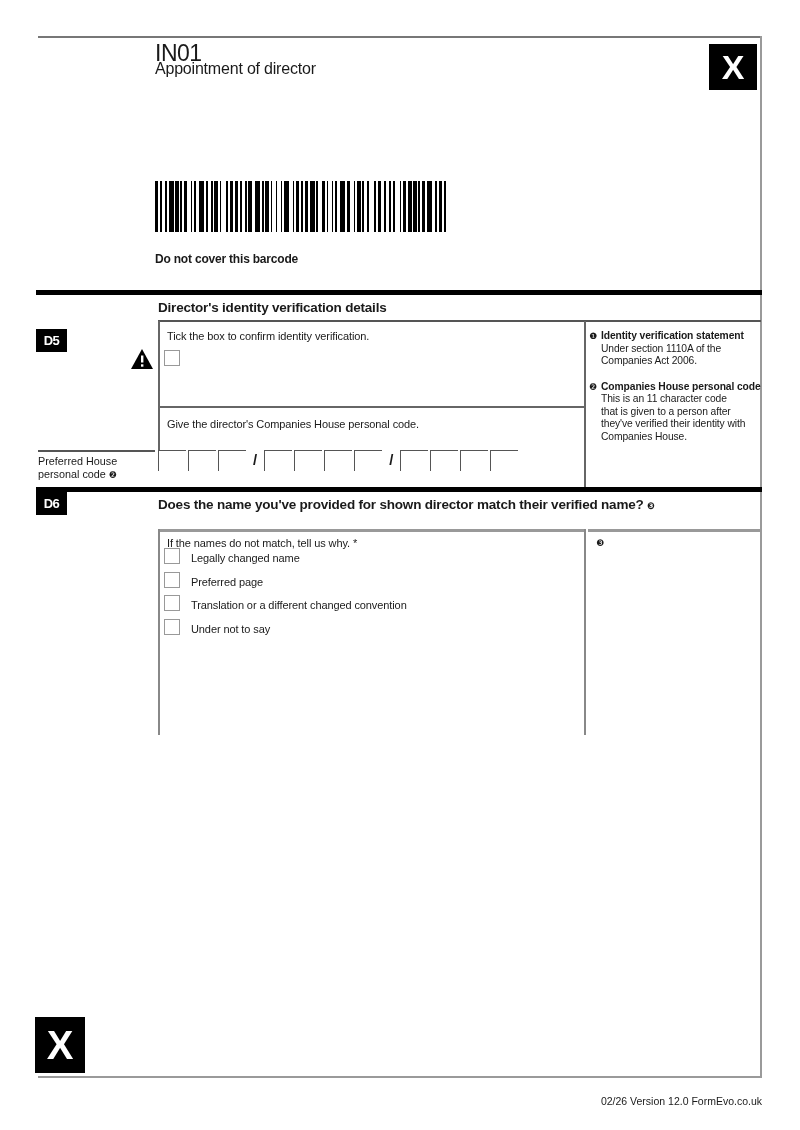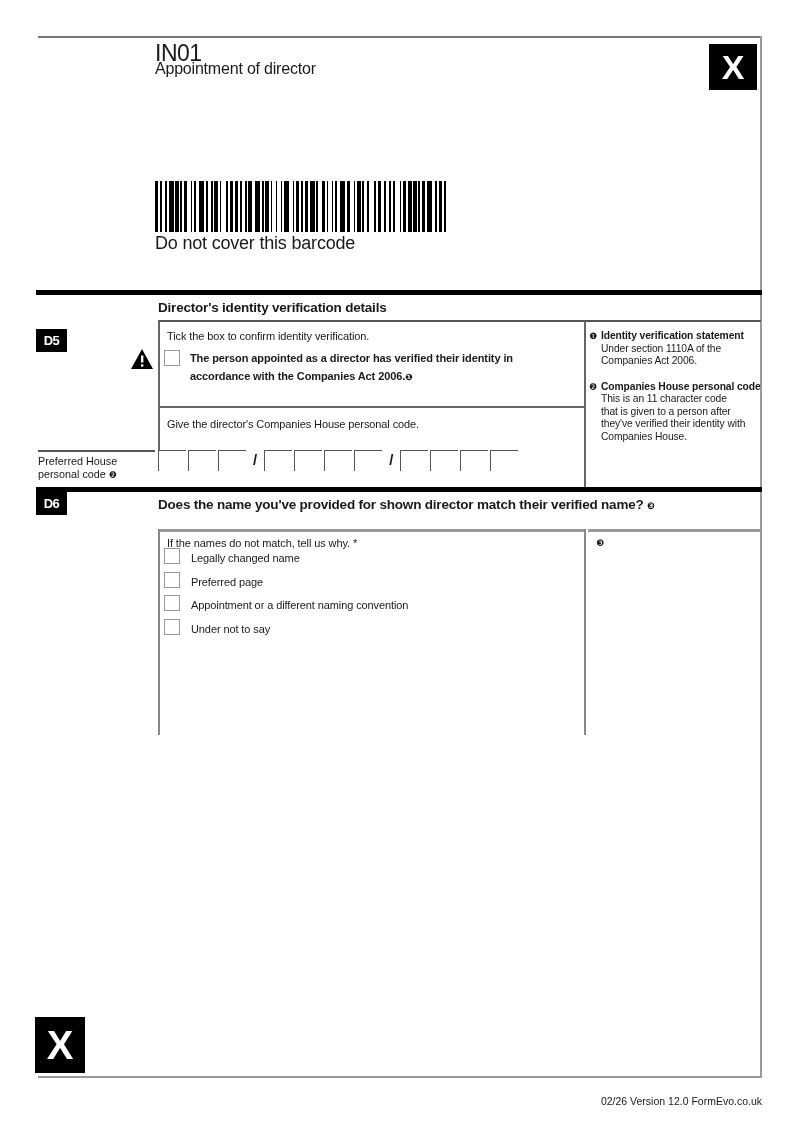--- a/index.html
+++ b/index.html
@@ -17,21 +17,21 @@
             font-weight:bold;}
   .logo-top{left:709px;top:44px;width:48px;height:46px;font-size:34px;}
   .logo-bottom{left:35px;top:1017px;width:50px;height:56px;font-size:40px;}
   
   .banner{left:155px;top:134px;width:602px;height:33px;background:#000;color:#fff;
           font-size:16.5px;font-weight:bold;line-height:33px;padding-left:11px;
           box-sizing:border-box;letter-spacing:-0.3px;}
   
   .barcode{left:155px;top:181px;width:290px;height:51px;display:flex;}
   .barcode .b{height:100%;}
-  .barcode-caption{left:155px;top:233px;font-size:18px;font-weight:normal;letter-spacing:-0.2px;}
+  .barcode-caption{left:155px;top:252px;font-size:12px;font-weight:bold;letter-spacing:-0.2px;}
   
   .sec-bar{left:36px;width:726px;height:5px;background:#000;}
   .sec-id{left:36px;width:31px;height:23px;background:#000;color:#fff;font-weight:bold;
           font-size:13px;display:flex;align-items:center;justify-content:center;letter-spacing:-0.5px;}
   .sec-title{left:158px;font-size:13.5px;font-weight:bold;letter-spacing:-0.2px;}
   .d5-bar{top:290px;} .d5-id{top:285px;margin-top:44px;} .d5-title{top:300px;}
   .d5-title-rule{left:158px;top:320px;width:603px;height:1.5px;background:#555;}
   .d6-bar{top:487px;} .d6-id{top:492px;} .d6-title{top:497px;}
   
   .d5-box-left{left:158px;top:321px;width:1.5px;height:129px;background:#666;}
@@ -222,24 +222,20 @@
 
   <div class="abs warn">
     <svg width="22" height="20" viewBox="0 0 22 20">
       <polygon points="11,0 22,20 0,20" fill="#000"></polygon>
       <rect x="10" y="6.5" width="2.4" height="7" fill="#fff"></rect>
       <rect x="10" y="15.3" width="2.4" height="2.4" fill="#fff"></rect>
     </svg>
   </div>
 
   <div class="abs checkbox d5-checkbox"></div>
-  <div class="abs txt bold d5-stmt">
-    <span>The person appointed as a director has verified their identity in</span><br>
-    <span>accordance with the Companies Act 2006.</span><span class="refglyph">❶</span>
-  </div>
 
   <div class="abs txt d5-give">Give the director's Companies House personal code.</div>
 
   <div class="abs noteblock d5-notes" id="d5-notes">
       <div class="note">
         <span class="ref">❶</span>
         <div>
           <div class="nt">Identity verification statement</div>
           <div>Under section 1110A of the</div>
           <div>Companies Act 2006.</div>
@@ -294,21 +290,21 @@
       <div class="opt-row">
         <div class="checkbox"></div>
         <span class="opt-label">Legally changed name</span>
       </div>
       <div class="opt-row">
         <div class="checkbox"></div>
         <span class="opt-label">Preferred page</span>
       </div>
       <div class="opt-row">
         <div class="checkbox"></div>
-        <span class="opt-label">Appointment or a different naming convention</span>
+        <span class="opt-label">Translation or a different changed convention</span>
       </div>
       <div class="opt-row">
         <div class="checkbox"></div>
         <span class="opt-label">Under not to say</span>
       </div>
     </div>
 
   <div class="abs noteblock d6-notes" id="d6-note">
       <div class="note">
         <span class="ref">❸</span>

